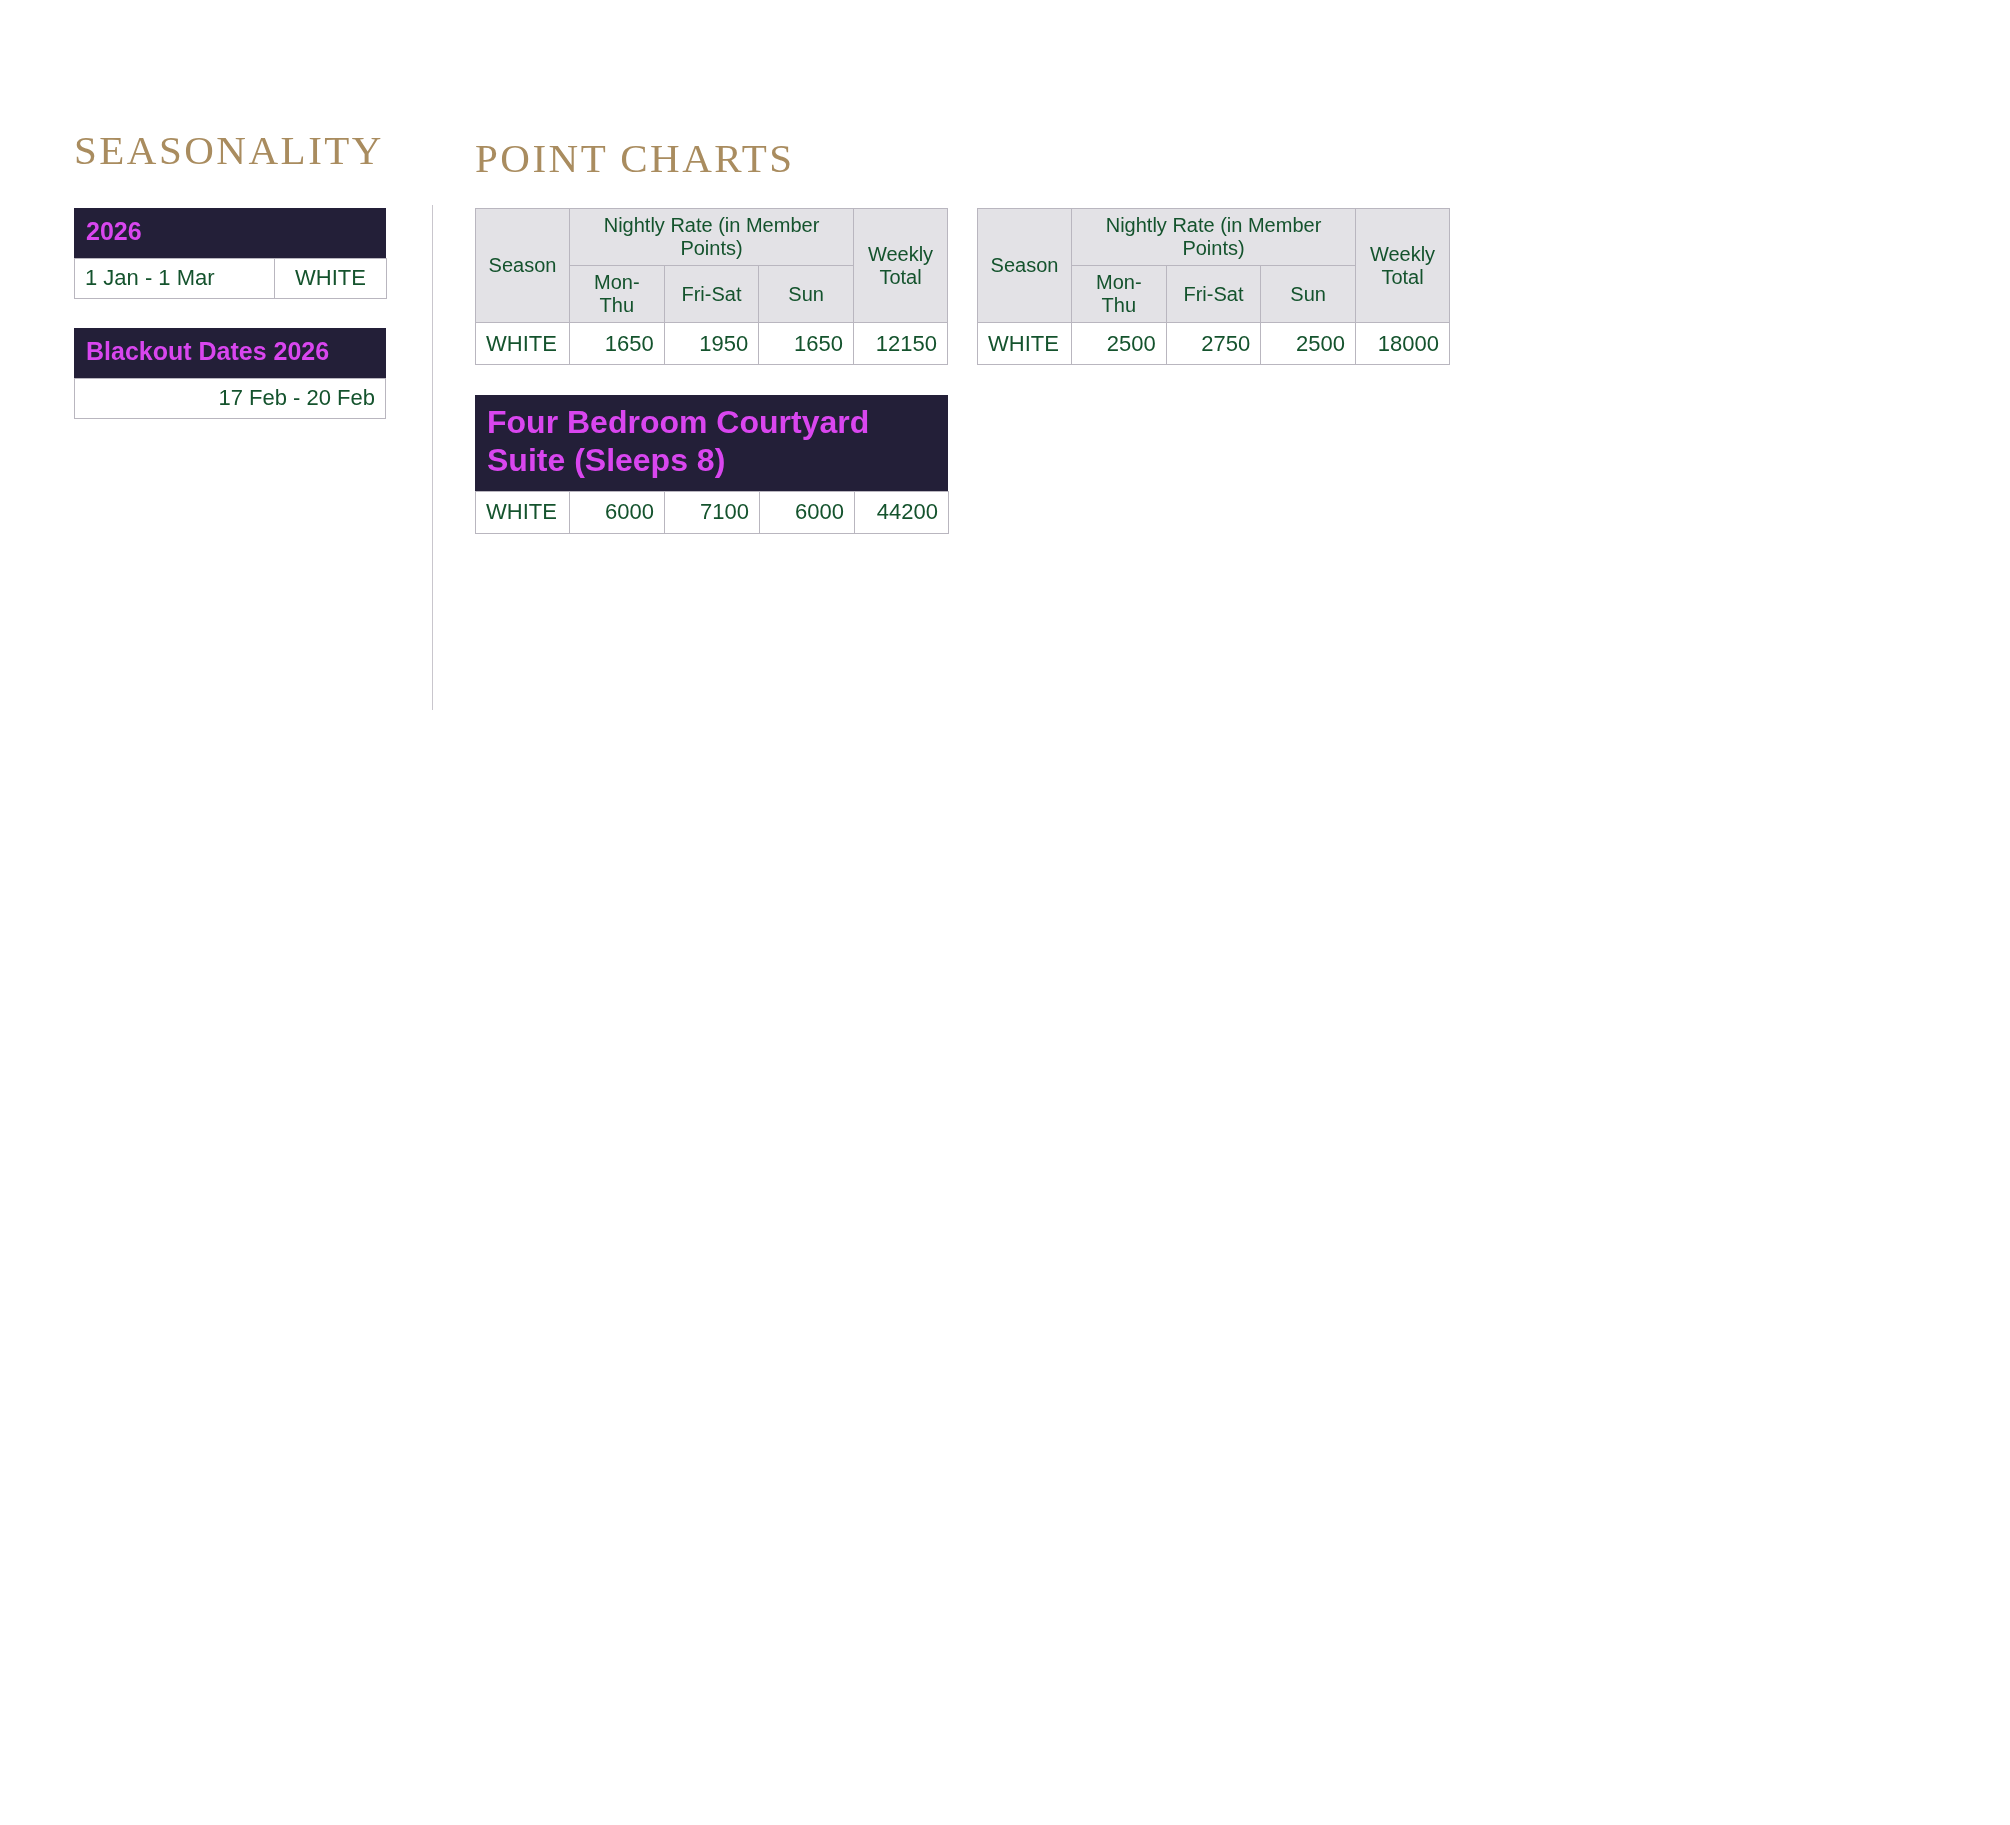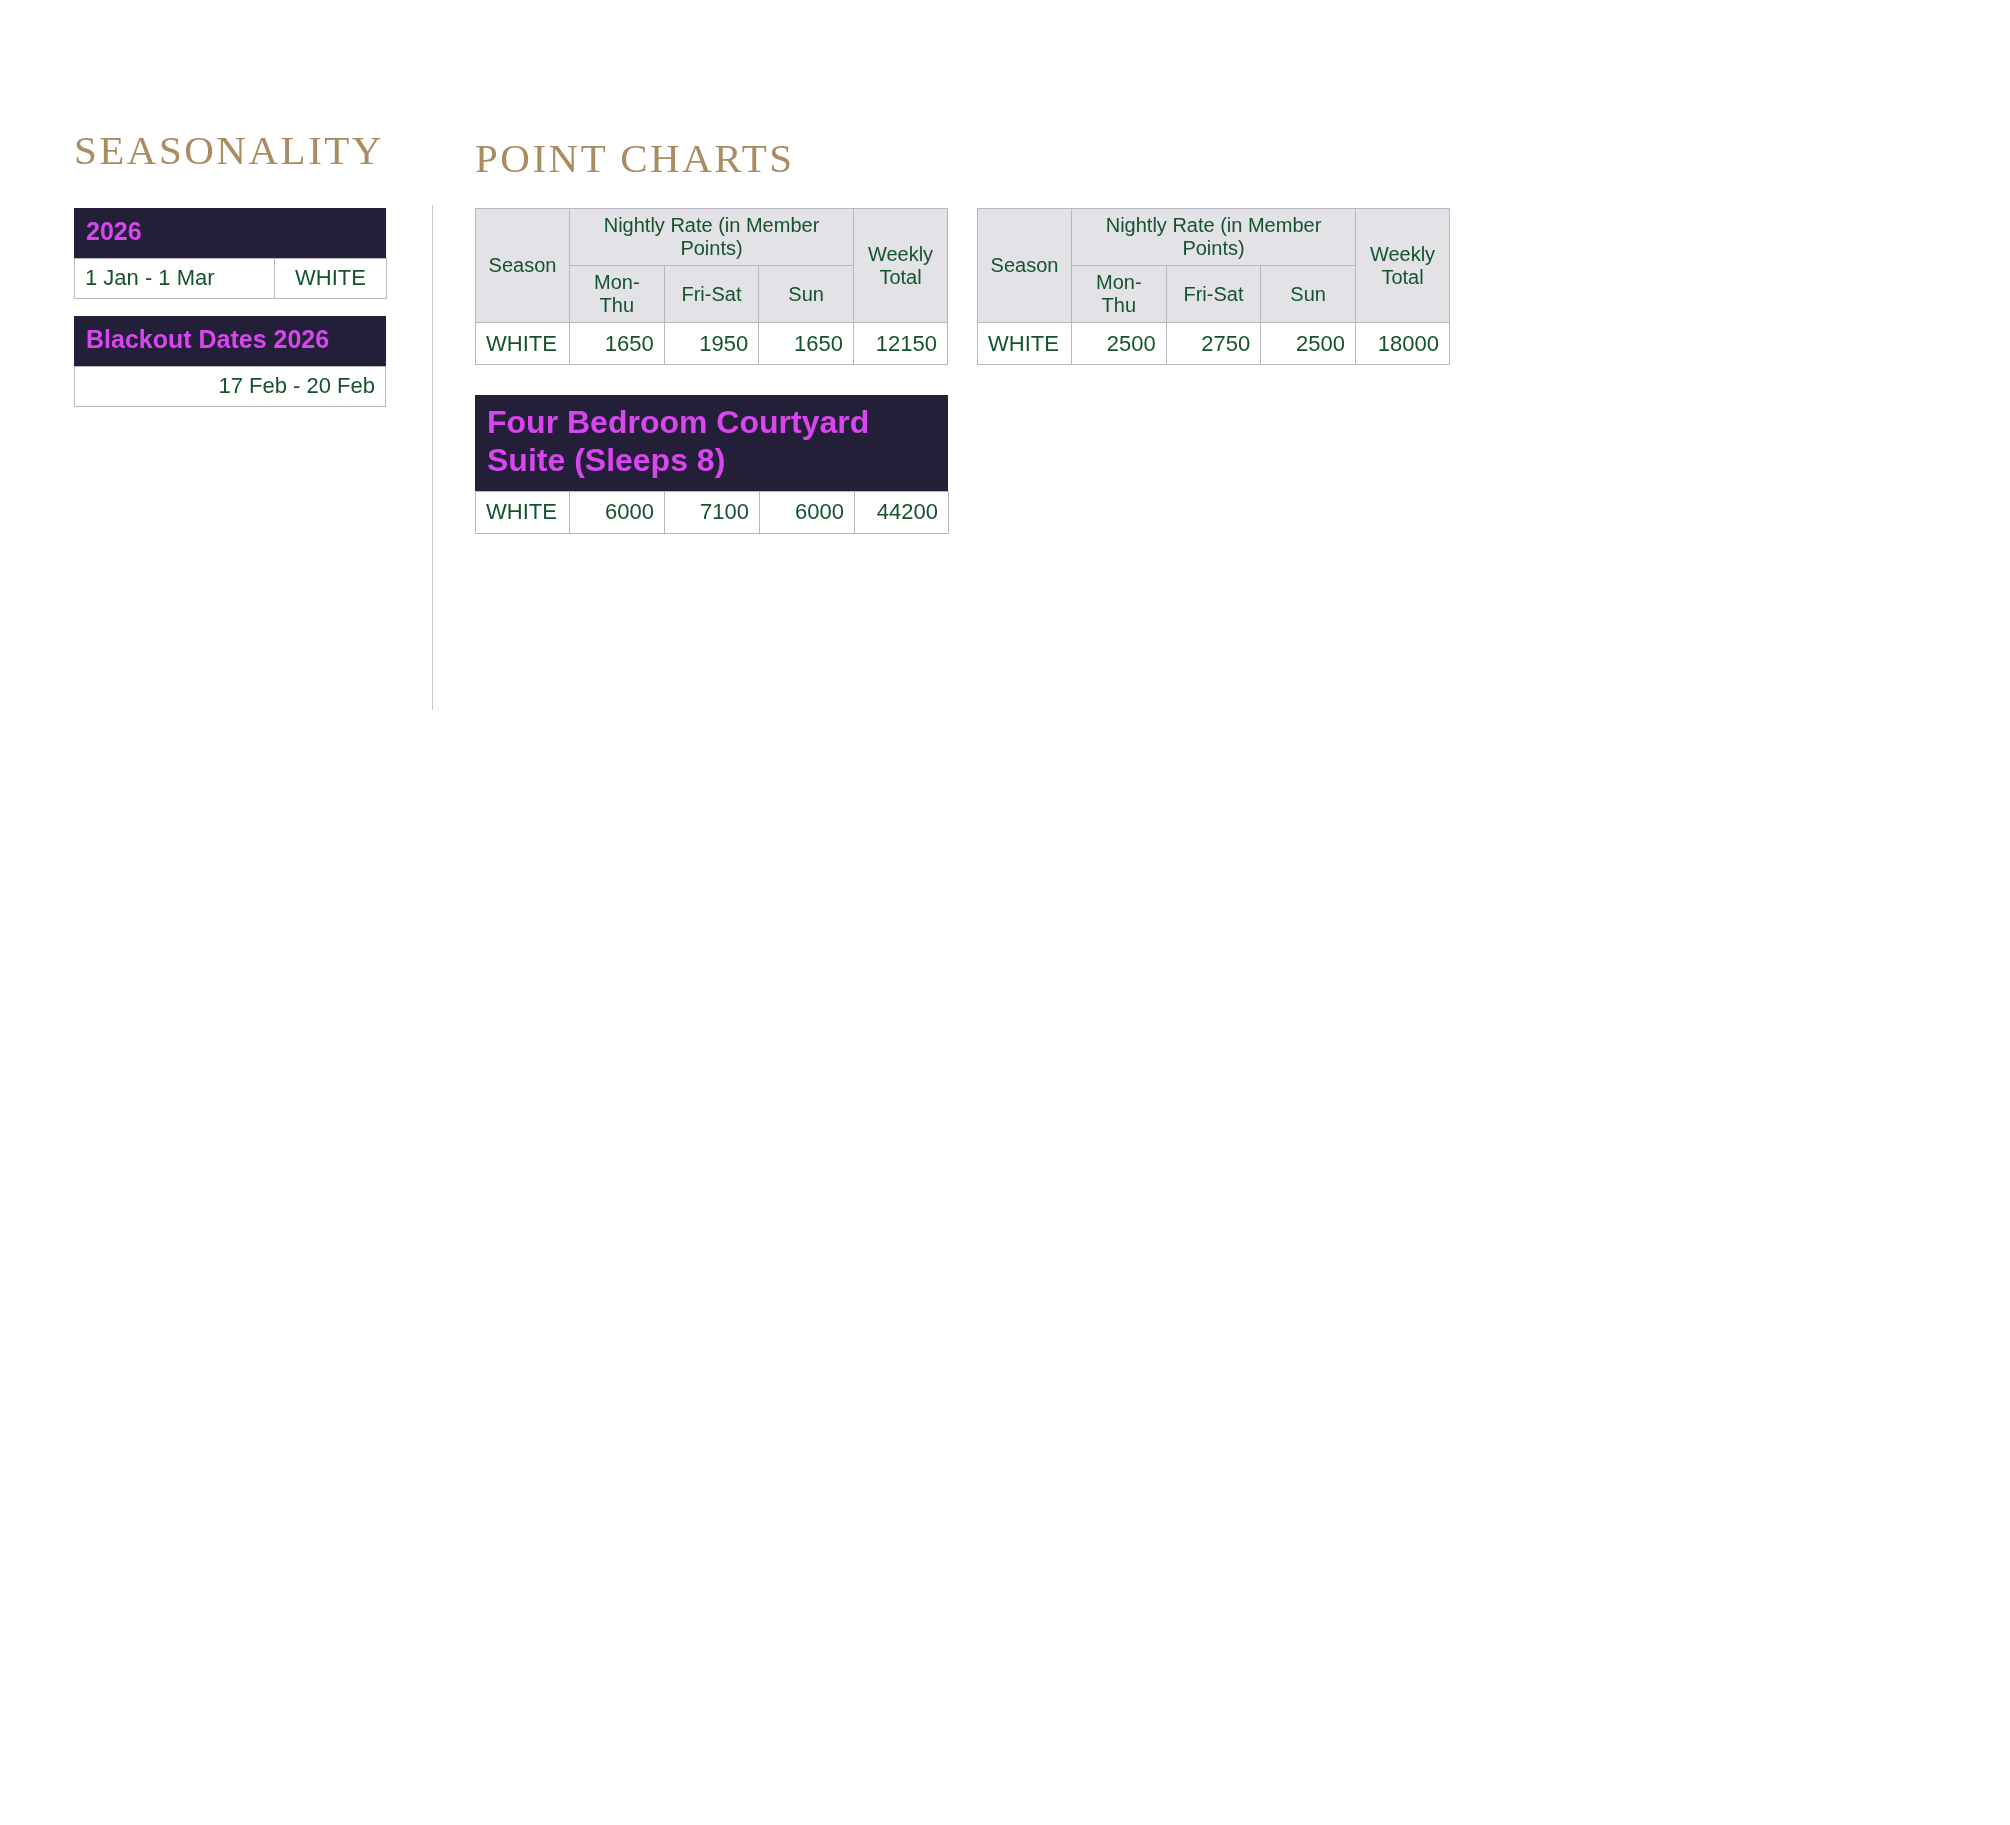--- a/index.html
+++ b/index.html
@@ -79,21 +79,21 @@
   table.grid th {
     background: #e3e2e6;
     text-align: center;
     font-size: 20px;
     line-height: 1.15;
   }
   .num { text-align: right; }
 
   
   #seasonality-2026 { left: 74px; top: 208px; width: 312px; }
-  #blackout-2026 { left: 74px; top: 316px; width: 312px; }
+  #blackout-2026 { left: 74px; top: 328px; width: 312px; }
   .season-table { width: 312px; }
   .season-table td { height: 40px; }
   .season-row-label { width: 200px; text-align: left; }
   .season-row-value { width: 112px; text-align: center; }
   .blackout-row td { text-align: right; }
 
   
   #chart-yilu { left: 475px; top: 208px; width: 473px; }
   #chart-family { left: 977px; top: 208px; width: 473px; }
   #chart-fourbed { left: 475px; top: 395px; width: 473px; }

